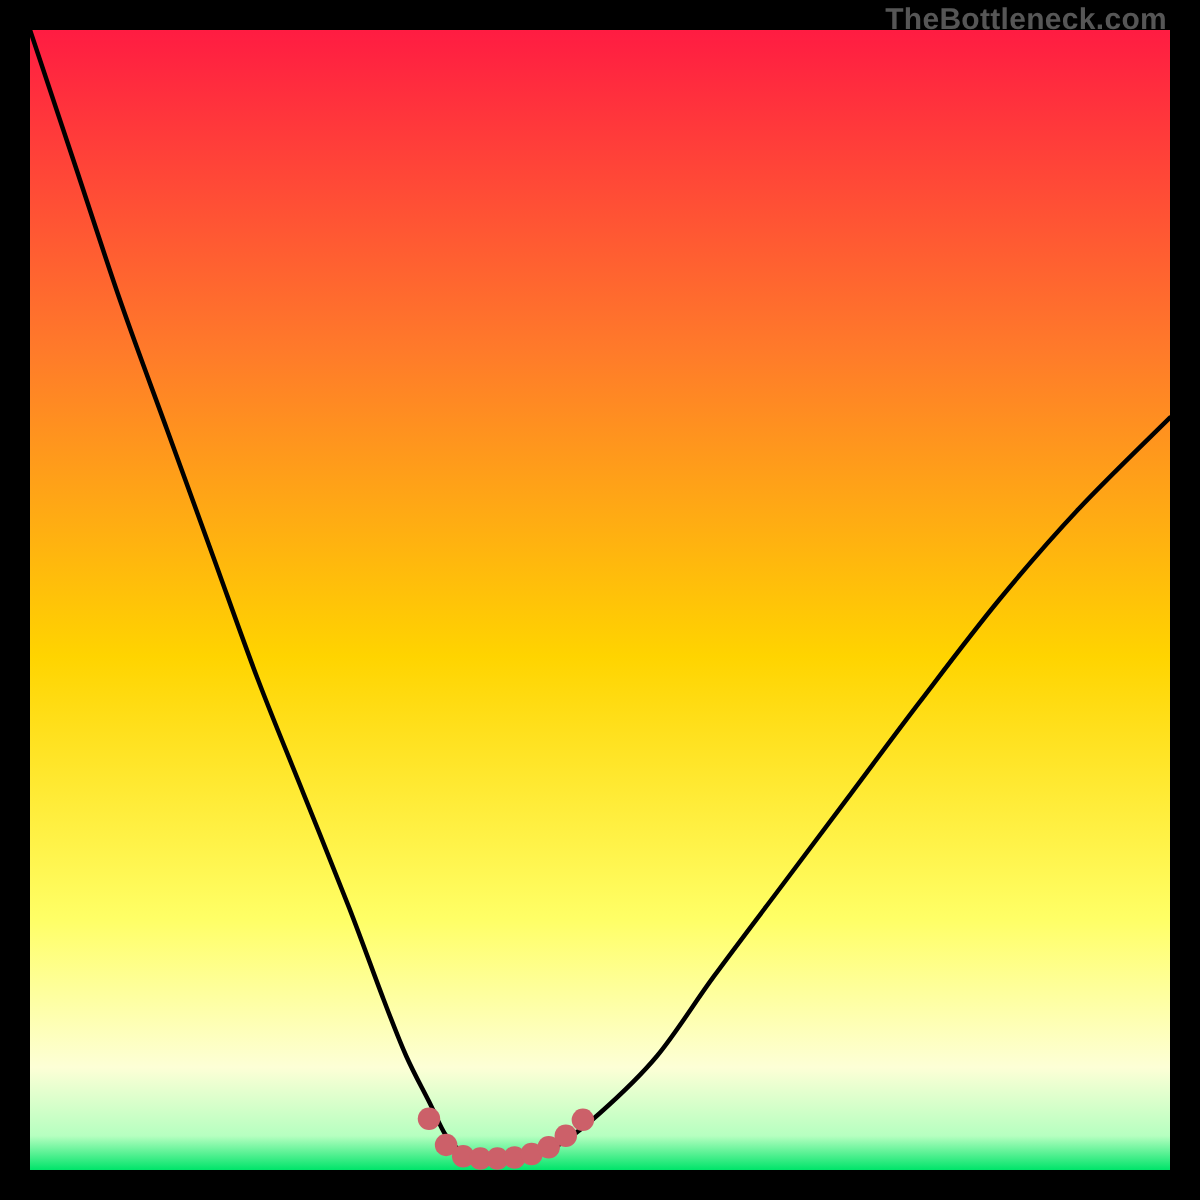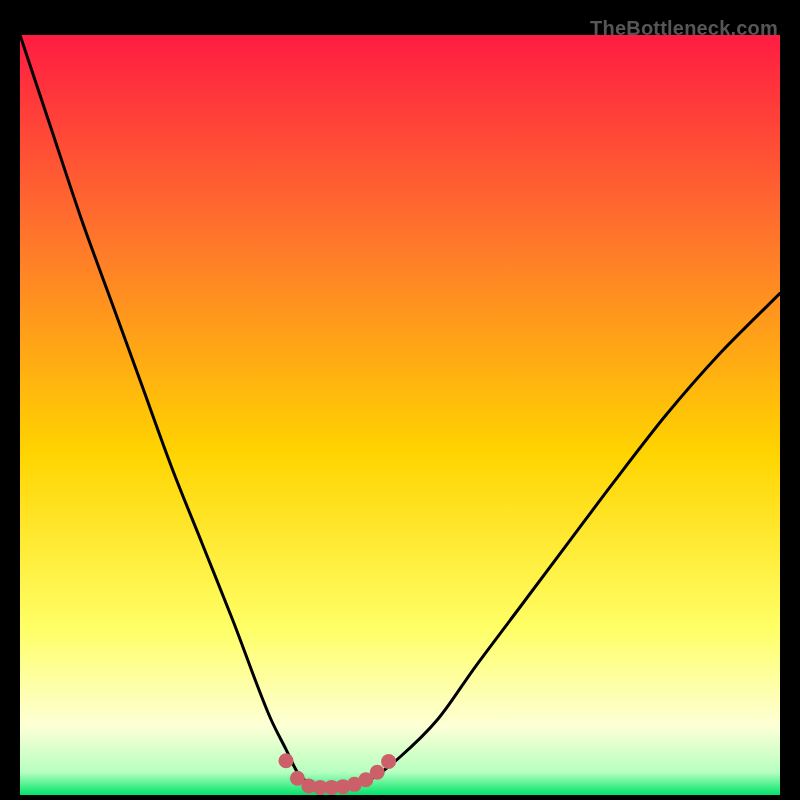--- a/index.html
+++ b/index.html
@@ -6,21 +6,21 @@
     margin: 0;
     padding: 0;
     width: 800px;
     height: 800px;
     background: #000;
     overflow: hidden;
   }
   .frame {
     position: absolute;
     left: 0;
-    top: 15px;
+    top: 0;
     width: 800px;
     height: 564px;
     background: #000;
   }
   .plot {
     position: absolute;
     left: 20px;
     top: 20px;
     width: 760px;
     height: 760px;

